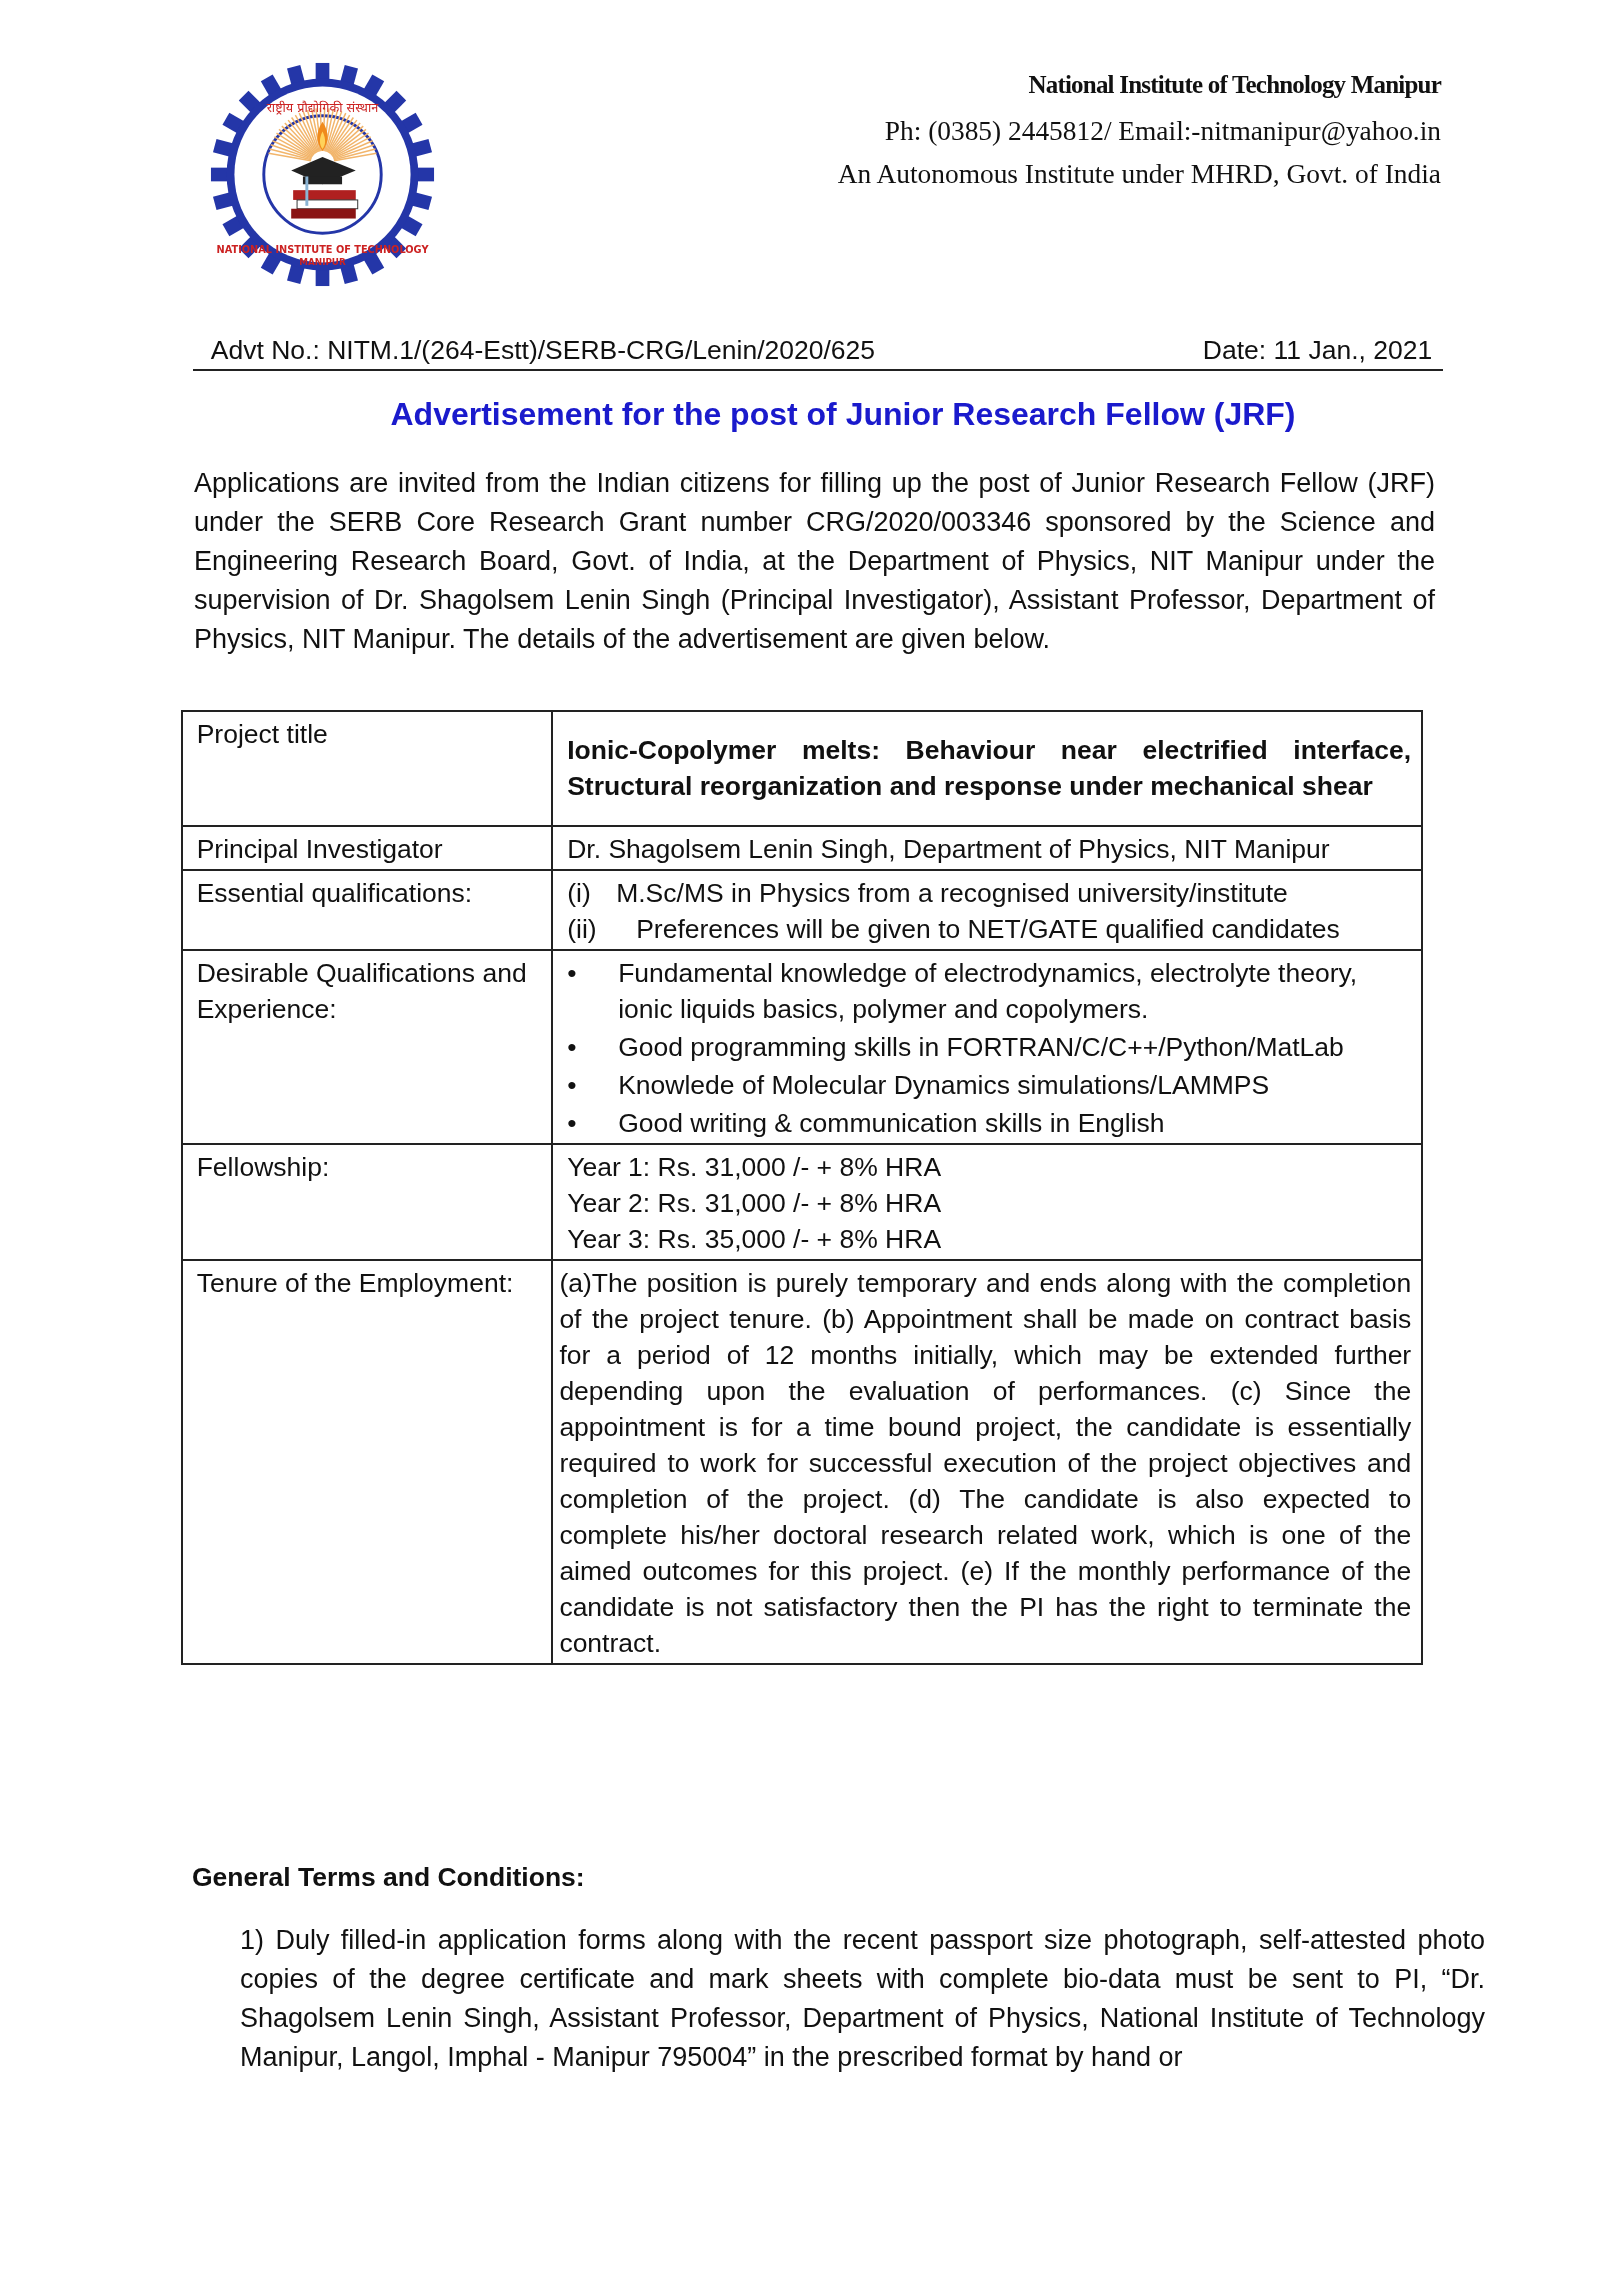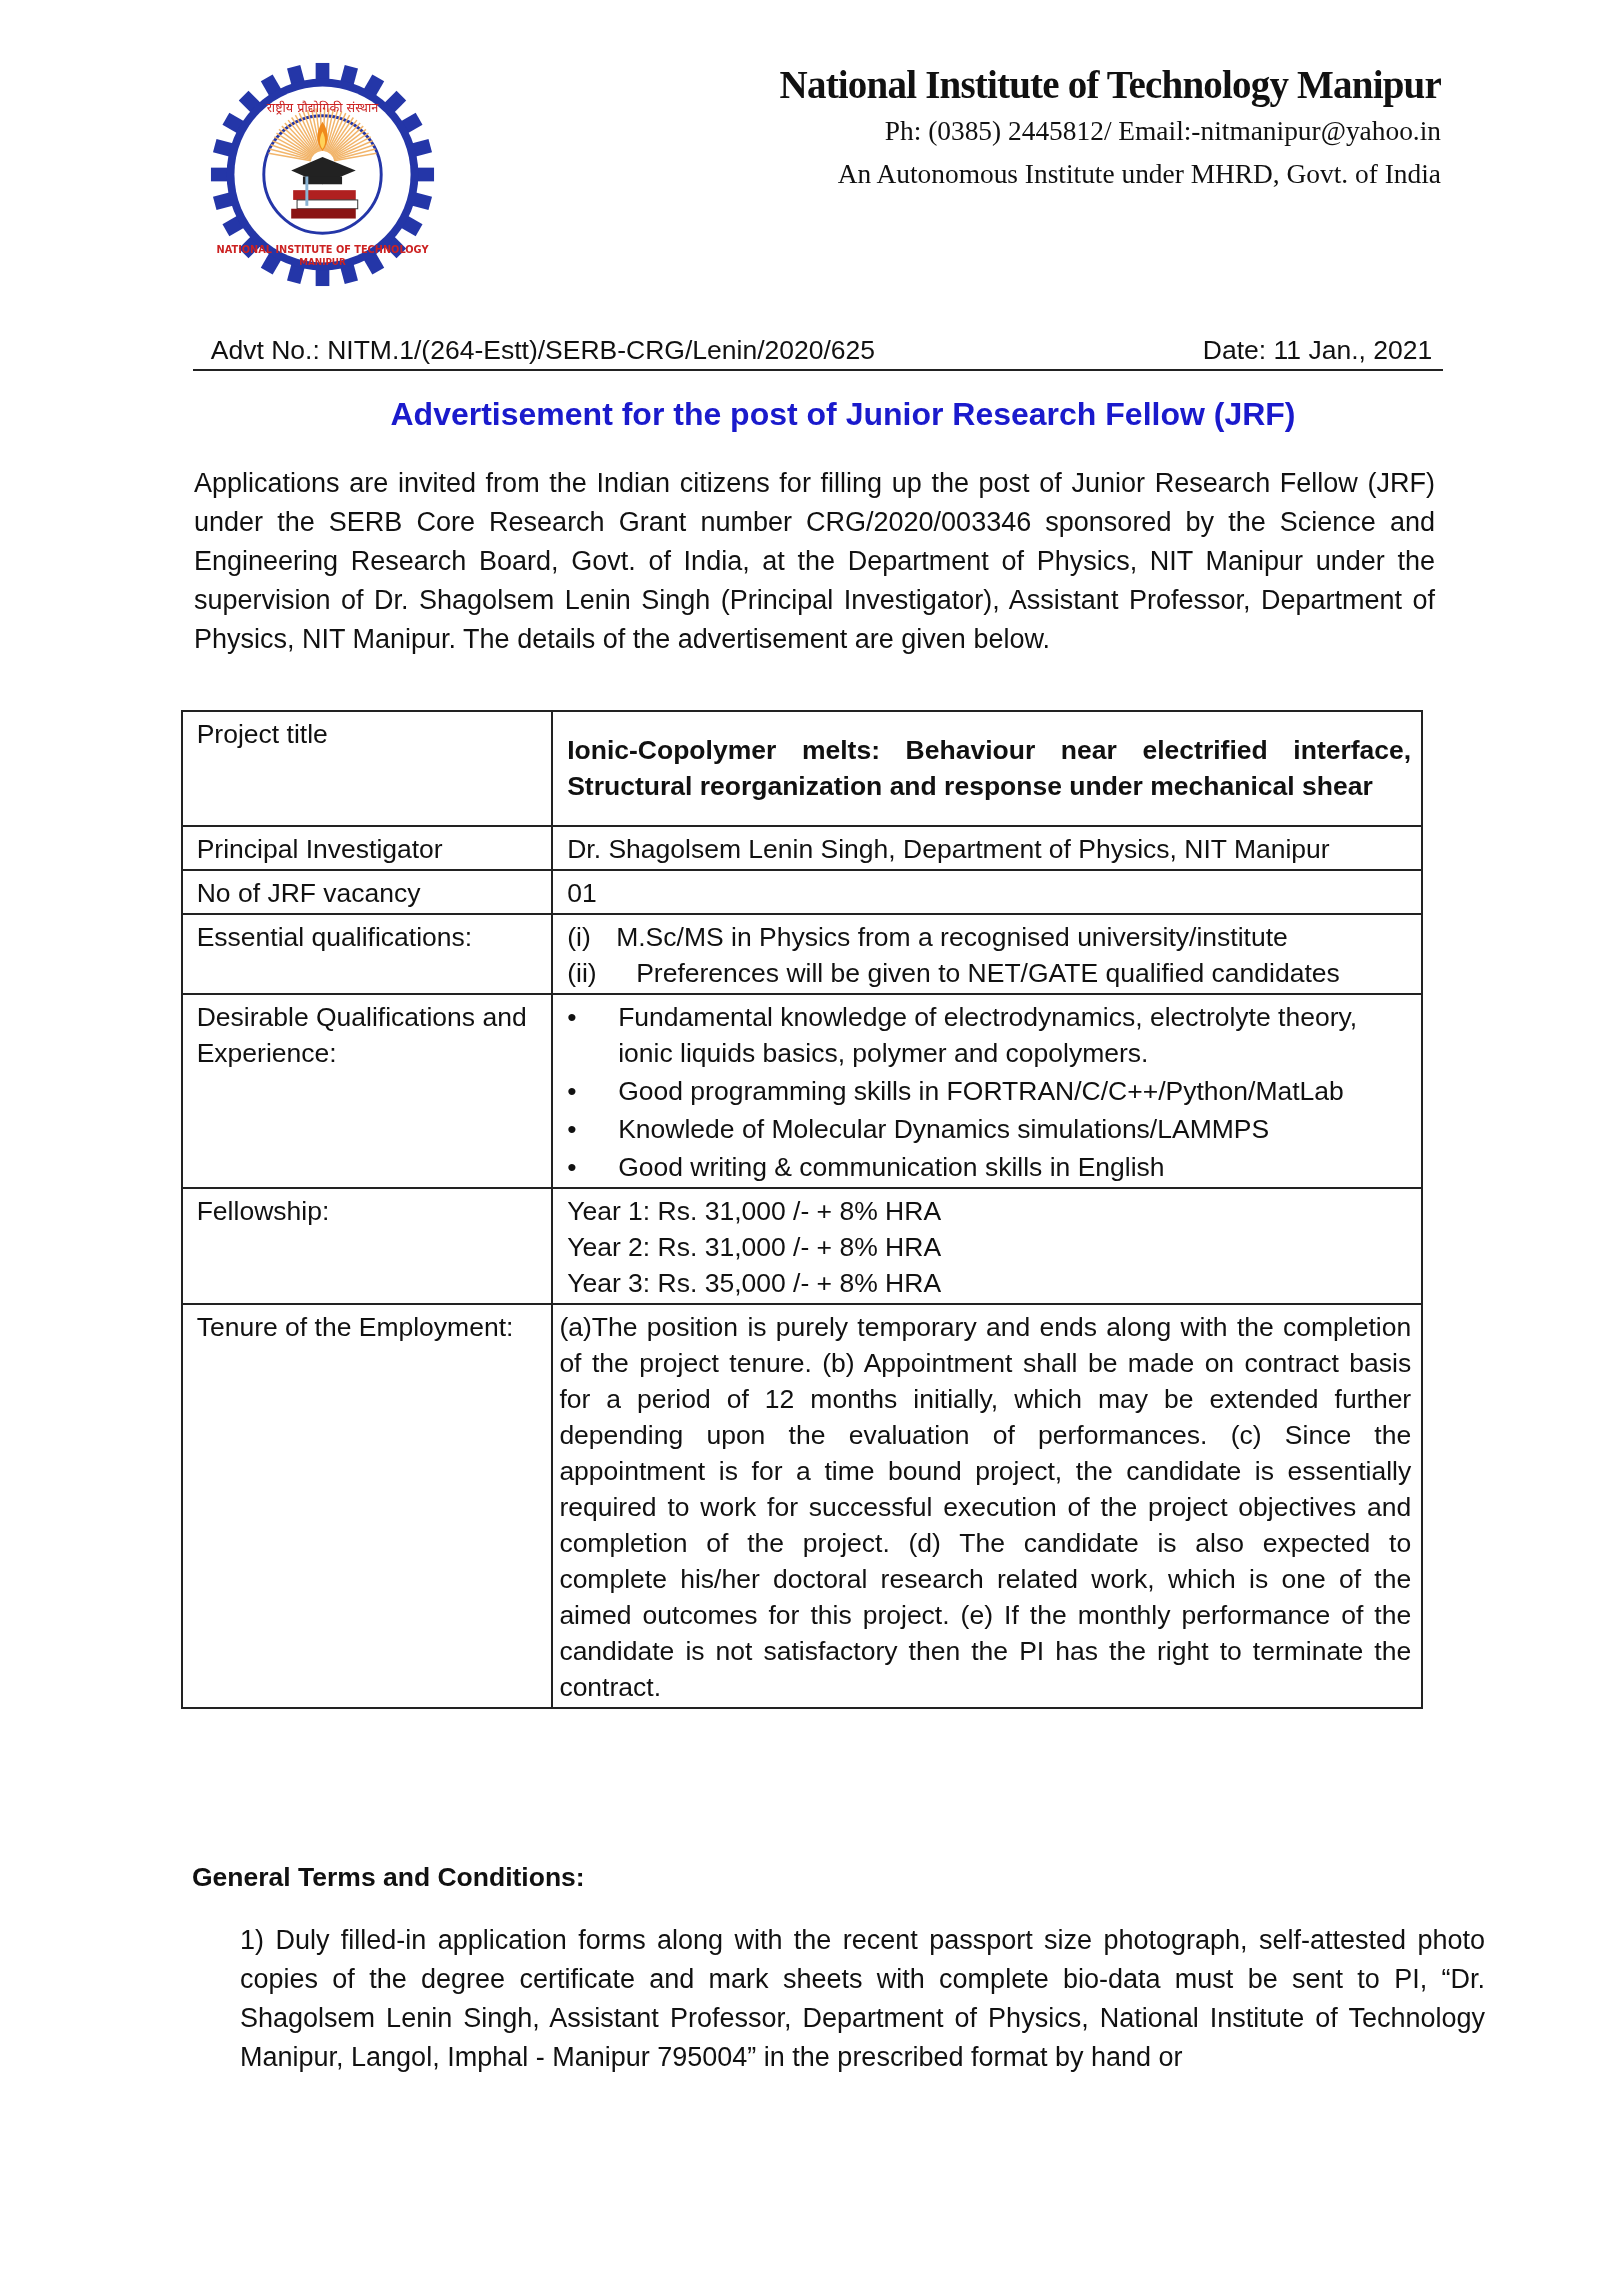--- a/index.html
+++ b/index.html
@@ -5,21 +5,21 @@
     html, body { margin: 0; padding: 0; background: #ffffff; }
     body { width: 1622px; height: 2294px; position: relative; overflow: hidden;
            font-family: "Liberation Sans", sans-serif; color: #111; }
 
     
     .logo { position: absolute; left: 209px; top: 61px; width: 227px; height: 227px; }
     .hdr-right { position: absolute; right: 181px; top: 59px; text-align: right;
                  font-family: "Liberation Serif", serif; color: #111; }
     .hdr-hindi { font-family: "DejaVu Sans", sans-serif; font-weight: bold; font-size: 39px;
                  line-height: 51px; letter-spacing: -1px; margin-right: 11.8px; }
-    .hdr-name { font-weight: bold; font-size: 39px; line-height: 51px; letter-spacing: -0.8px; }
+    .hdr-name { font-weight: bold; font-size: 25px; line-height: 51px; letter-spacing: -0.8px; }
     .hdr-line { font-size: 27.4px; line-height: 43px; }
 
     
     .advt-row { position: absolute; left: 199px; width: 1245px; top: 331px; height: 39px;
                 font-size: 26.5px; line-height: 39px; display: flex; justify-content: space-between;
                 padding: 0 11.8px; box-sizing: border-box; }
     .advt-rule { position: absolute; left: 193px; width: 1250px; top: 369px; height: 0;
                  border-top: 2.9px solid #222; }
 
     .title { position: absolute; left: 0; width: 1622px; top: 390px; text-align: center;
@@ -154,24 +154,20 @@
   <tbody>
       <tr>
     <td class="lbl">Project title</td>
     <td class="bold-title">Ionic-Copolymer melts: Behaviour near electrified interface, Structural reorganization and response under mechanical shear</td>
   </tr>
   <tr>
     <td class="lbl">Principal Investigator</td>
     <td>Dr.  Shagolsem Lenin Singh, Department of Physics, NIT Manipur</td>
   </tr>
   <tr>
-    <td class="lbl">No of JRF vacancy</td>
-    <td>01</td>
-  </tr>
-  <tr>
     <td class="lbl">Essential qualifications:</td>
     <td>
       <div class="qual-row">
         <span class="qual-num">(i)</span>
         <span>M.Sc/MS in Physics from a recognised university/institute</span>
       </div>
       <div class="qual-row">
         <span class="qual-num wide">(ii)</span>
         <span>Preferences will be given to NET/GATE qualified candidates</span>
       </div>

